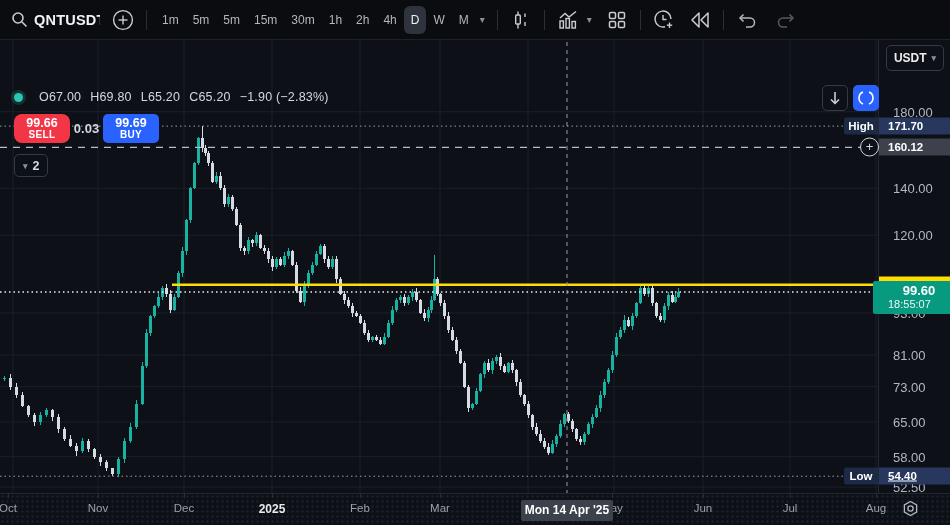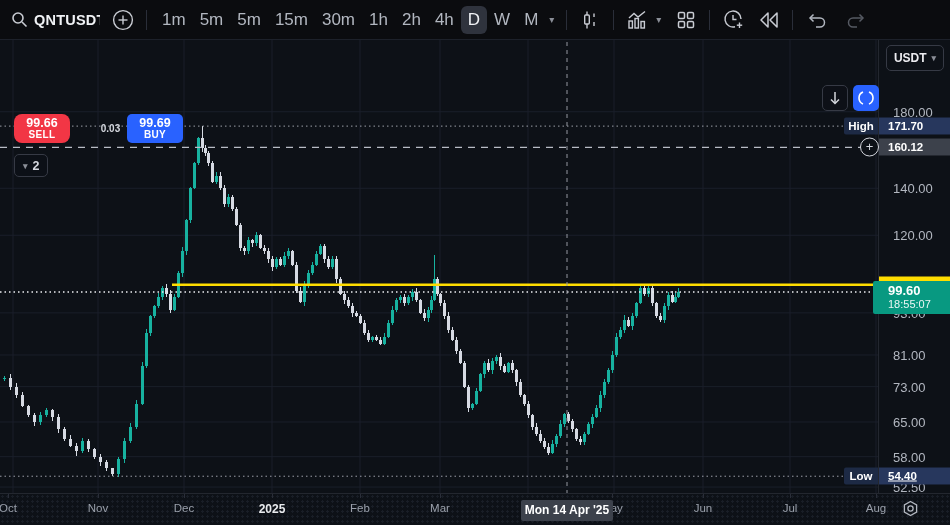--- a/index.html
+++ b/index.html
@@ -7,42 +7,42 @@
     font-family:"Liberation Sans", sans-serif; -webkit-font-smoothing:antialiased; }
   
   #topbar { position:absolute; left:0; top:0; width:950px; height:40px;
     background:#0b0c0f; border-bottom:1px solid #1d212a; display:flex; align-items:center; z-index:40; }
   .tb-sep { width:1px; height:20px; background:#2a2e39; margin:0 8px; flex:none; }
   .tb-icon { color:#c9ccd3; display:flex; align-items:center; justify-content:center;
     width:30px; height:30px; border-radius:5px; cursor:pointer; flex:none; }
   .tb-icon svg { display:block; }
   .symbol { color:#f0f2f5; font-size:14.5px; font-weight:bold; letter-spacing:.2px;
     max-width:66px; overflow:hidden; white-space:nowrap; cursor:pointer; }
-  .tf { color:#b2b7c0; font-size:17px; padding:0 7px; height:28px; line-height:28px;
+  .tf { color:#b2b7c0; font-size:12px; padding:0 7px; height:28px; line-height:28px;
     border-radius:6px; cursor:pointer; flex:none; }
   .tf.active { background:#2f333d; color:#f0f2f5; }
   .chev { color:#8b8f98; font-size:10px; padding:0 4px; cursor:pointer; }
   
   #chart-wrap { position:absolute; left:0; top:40px; width:878px; height:453px; background:#0d1117; }
   #candles-svg { position:absolute; left:0; top:0; }
   
   #legend { position:absolute; left:14px; top:50px; display:flex; align-items:center; gap:10px; z-index:30; }
   #legend .dot { width:9px; height:9px; border-radius:50%; background:#2cc5b2;
     box-shadow:0 0 0 3px rgba(44,197,178,.18); margin-right:6px; }
   #legend .ohlc { color:#d4d7de; font-size:12.5px; letter-spacing:.2px; }
   #legend .ohlc span { margin-right:9px; }
   
   #trade { position:absolute; left:14px; top:74px; display:flex; align-items:center; z-index:30; }
   .trade-btn { width:56px; height:29px; border-radius:5px; color:#fff; text-align:center;
     cursor:pointer; display:flex; flex-direction:column; justify-content:center; line-height:1.05; }
   .trade-btn .p { font-size:12.5px; font-weight:bold; }
   .trade-btn .l { font-size:10px; font-weight:bold; letter-spacing:.3px; }
   #sell-btn { background:#f23645;border-radius:8px; }
   #buy-btn { background:#2962ff; }
-  #spread { width:33px; text-align:center; color:#d4d7de; font-size:10px; font-weight:bold;margin-left:24px; }
+  #spread { width:33px; text-align:center; color:#d4d7de; font-size:13px; font-weight:bold; }
   
   #collapse { position:absolute; left:14px; top:114px; height:23px; padding:0 8px;
     border:1px solid #363a45; border-radius:5px; background:rgba(13,17,23,.85);
     color:#d4d7de; font-size:12.5px; font-weight:bold; display:flex; align-items:center; gap:5px;
     z-index:30; cursor:pointer; }
   #collapse .c { color:#8b8f98; font-size:9px; }
   
   #float-btns { position:absolute; left:822px; top:45px; display:flex; gap:5px; z-index:30; }
   .sq-btn { width:26px; height:26px; border-radius:5px; display:flex; align-items:center;
     justify-content:center; cursor:pointer; }
@@ -60,21 +60,21 @@
   .badge { position:absolute; z-index:25; height:17px; line-height:17px; font-size:11.5px;
     font-weight:bold; transform:translateY(-50%); }
   .chipL { position:absolute; z-index:26; height:17px; line-height:17px; font-size:11.5px;
     font-weight:bold; color:#fff; transform:translateY(-50%); text-align:center; }
   #high-chip, #low-chip { left:844px; width:34px; background:#1d2a45; border-radius:2px 0 0 2px; }
   #high-val, #low-val { left:879px; width:71px; background:#27375d; color:#fff; padding-left:9px; }
   #lvl-val { left:879px; width:71px; background:#3c414b; color:#fff; padding-left:9px; }
   #yellow-val { left:879px; width:71px; background:#ffdd00; color:#111; padding-left:9px; }
   #last-badge { position:absolute; left:873px; width:77px; z-index:25; background:#089981;
     color:#fff; border-radius:2px 0 0 2px; padding:2px 0 3px 15px; }
-  #last-badge .p { font-size:13px; font-weight:bold; line-height:15px; }
+  #last-badge .p { font-size:13px; font-weight:bold; line-height:15px;text-align:center; }
   #last-badge .t { font-size:11px; line-height:13px; color:rgba(255,255,255,.92); }
   #plus-circle { position:absolute; left:860px; z-index:26; width:19px; height:19px;
     border:1.4px solid #d4d7de; border-radius:50%; background:#0d1117; color:#d4d7de;
     font-size:13px; line-height:16px; text-align:center; transform:translateY(-50%); cursor:pointer; }
   
   #time-axis { position:absolute; left:0; top:493px; width:950px; height:32px;
     background:#0d1117; border-top:1px solid #23272f; z-index:20;
     background-image:radial-gradient(circle, #191e27 1px, transparent 1.1px); background-size:5px 5px; }
   .mon { position:absolute; top:8px; transform:translateX(-50%); color:#9aa0ab; font-size:11.5px; }
   .mon.bold { color:#e8eaed; font-weight:bold; font-size:12px; }
@@ -523,20 +523,26 @@
         <rect x="676.5" y="252" width="3" height="4.932901331226105" fill="#17b2a0"></rect>
       </g>
       <line x1="0" x2="878" y1="86.11892063089758" y2="86.11892063089758" stroke="#9b9fa8" stroke-width="1" stroke-dasharray="1.5 3"></line>
       <line x1="0" x2="878" y1="107.38768683999828" y2="107.38768683999828" stroke="#b8bcc5" stroke-width="1.4" stroke-dasharray="7 6"></line>
       <line x1="172" x2="878" y1="244.8070077542951" y2="244.8070077542951" stroke="#ffdd00" stroke-width="2.6"></line>
       <line x1="0" x2="878" y1="252" y2="252" stroke="#eceef2" stroke-width="1.3" stroke-dasharray="1.5 3"></line>
       <line x1="0" x2="878" y1="436.2214740679485" y2="436.2214740679485" stroke="#9b9fa8" stroke-width="1" stroke-dasharray="1.5 3"></line>
       <line x1="567" x2="567" y1="2" y2="453" stroke="#9598a1" stroke-width="1" stroke-dasharray="4 4"></line>
     </svg>
 
+  <div id="legend">
+    <div class="dot"></div>
+    <div class="ohlc">
+      <span>O67.00</span><span>H69.80</span><span>L65.20</span><span>C65.20</span><span>−1.90 (−2.83%)</span>
+    </div>
+  </div>
 
   <div id="trade">
     <div class="trade-btn" id="sell-btn">
       <div class="p">99.66</div>
       <div class="l">SELL</div>
     </div>
     <div id="spread">0.03</div>
     <div class="trade-btn" id="buy-btn">
       <div class="p">99.69</div>
       <div class="l">BUY</div>

